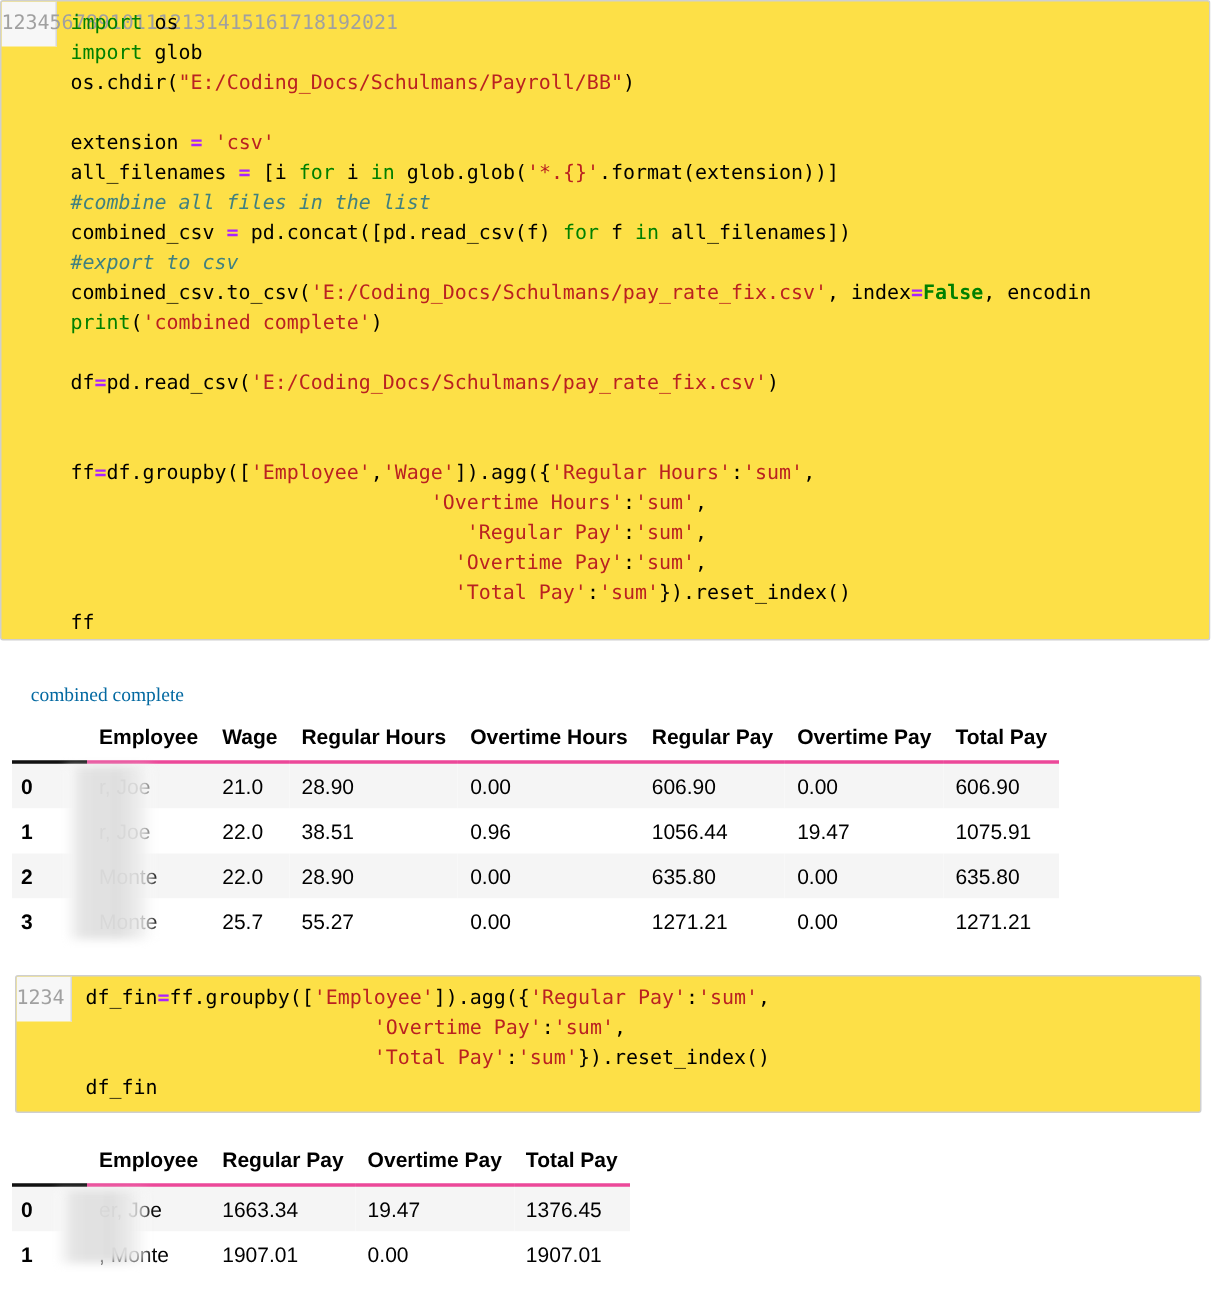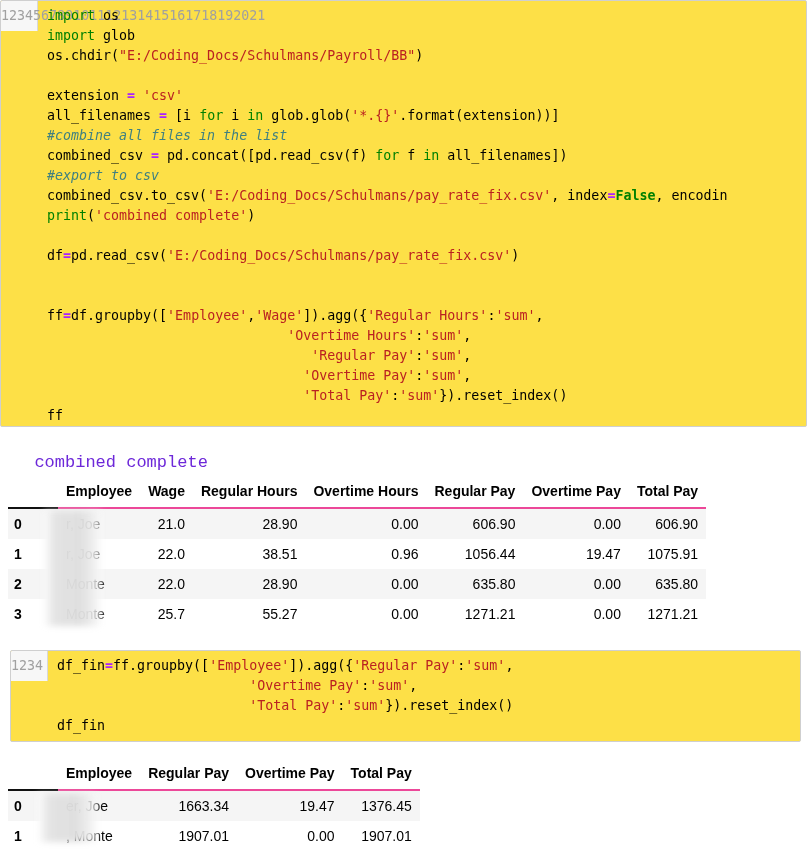--- a/index.html
+++ b/index.html
@@ -56,24 +56,24 @@
   .k  { color: #008000; font-weight: normal; margin-top: 37px; }   
   .s  { color: #ba2121; }                       
   .c  { color: #408080; font-style: italic; }   
   .o  { color: #aa22ff; font-weight: bold; }    
   .n  { color: #000000; }                       
   .nb { color: #008000; }                       
   .kc { color: #008000; font-weight: bold; }    
 
   
   .stdout {
-    font-family: Liberation Mono, monospace;
-    font-size: 17px;
+    font-family: Liberation Serif, serif;
+    font-size: 13px;
     line-height: 20px;
-    color: #6d28d9;
+    color: #0369a1;
     white-space: pre;
   }
 
   
   table.df {
     border-collapse: collapse;
     border-spacing: 0;
     font-family: "Liberation Sans", sans-serif;
     font-size: 14px;
     color: #000000;
@@ -91,21 +91,21 @@
     border-bottom: 2px solid #111111;
   }
   table.df tbody th {
     font-weight: bold;
     text-align: left;
     padding: 7px 8px 7px 6px;
     border: none;
     white-space: nowrap;
   }
   table.df tbody td {
-    text-align: right;
+    text-align: left;
     padding: 7px 8px;
     border: none;
     white-space: nowrap;
   }
   table.df tbody td.namecell {
     text-align: left;
     padding-left: 8px;
   }
   table.df thead th.namehead { text-align: right; }
   table.df tbody tr.even { background: #f5f5f5; }

